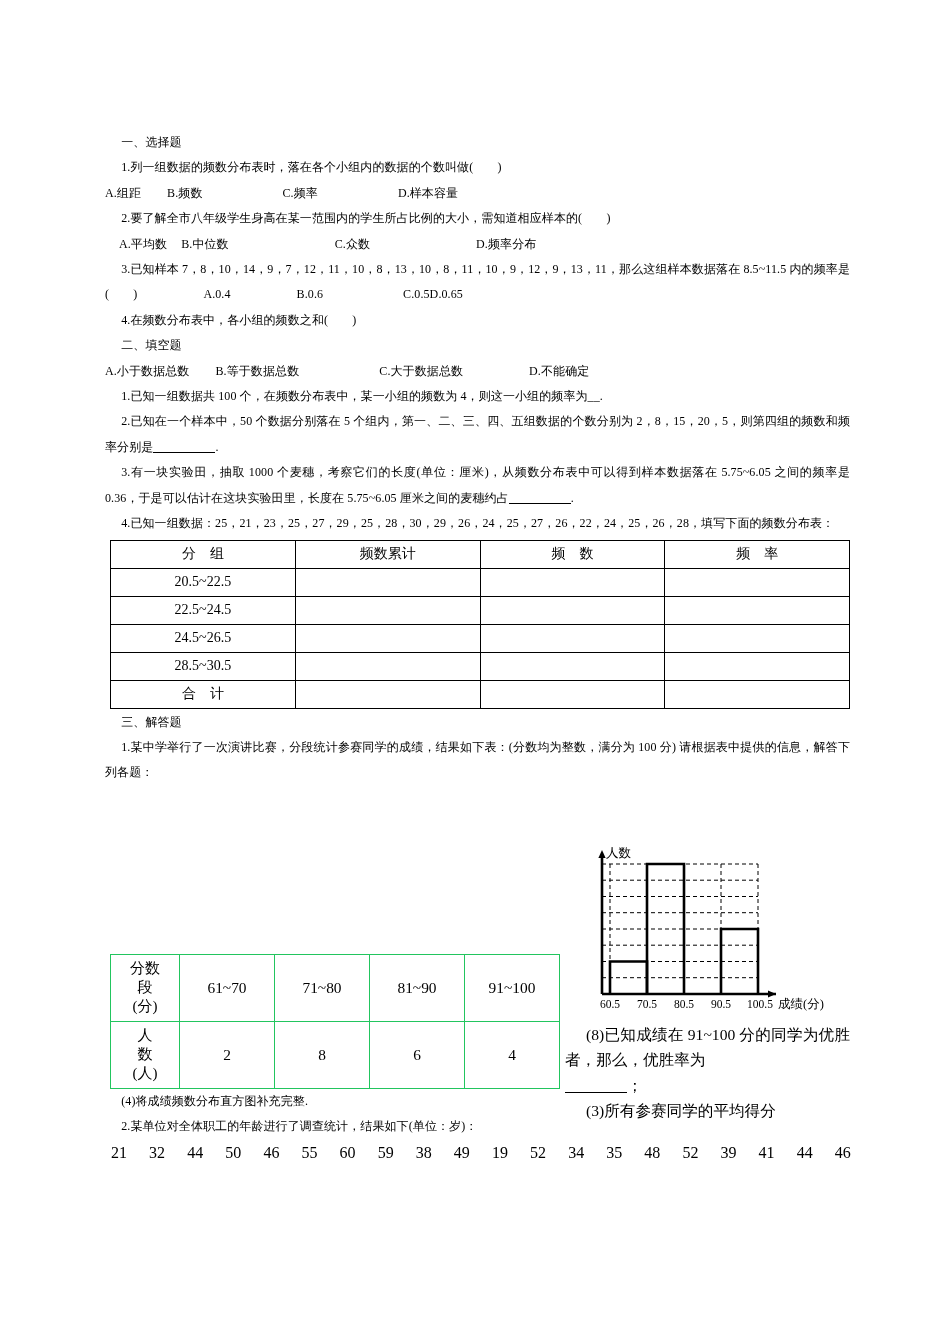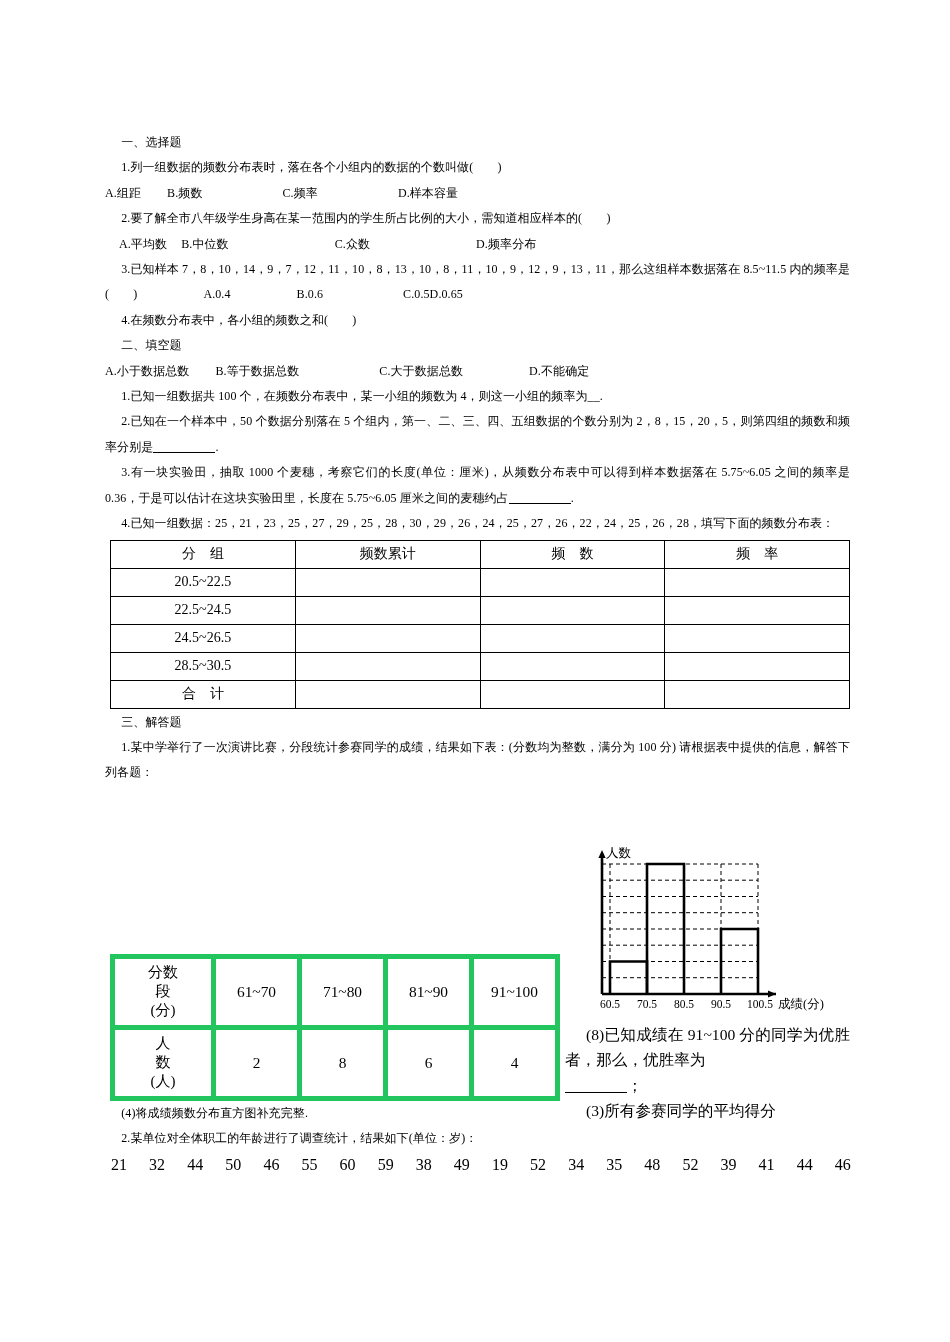--- a/index.html
+++ b/index.html
@@ -69,25 +69,25 @@
     vertical-align: middle;
   }
   table.freq td.lab { text-align: center; }
   table.score {
     border-collapse: collapse;
     width: 450px;
     table-layout: fixed;
     margin-left: 5px;
   }
   table.score td {
-    border: 5px solid #22c55e;
+    border: 1px solid #22c55e;
     font-size: 15.4px;
     text-align: center;
     vertical-align: middle;
-    padding: 2px 14px;
+    padding: 2px 0;
   }
   table.score td.head {
     width: 68px;
     line-height: 19px;
     font-size: 15px;
   }
   table.score td.cell { height: 62px; }
 
   
   .chart-box {

